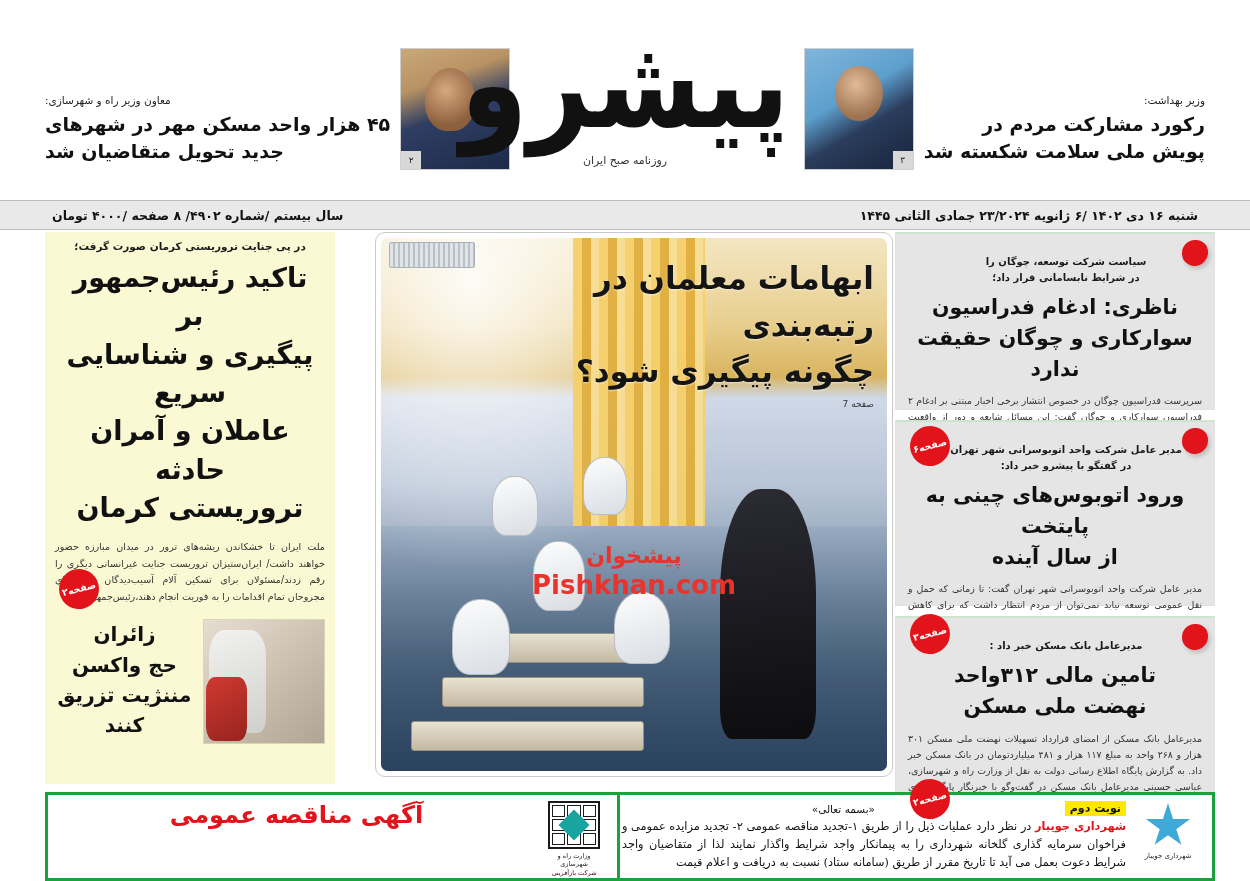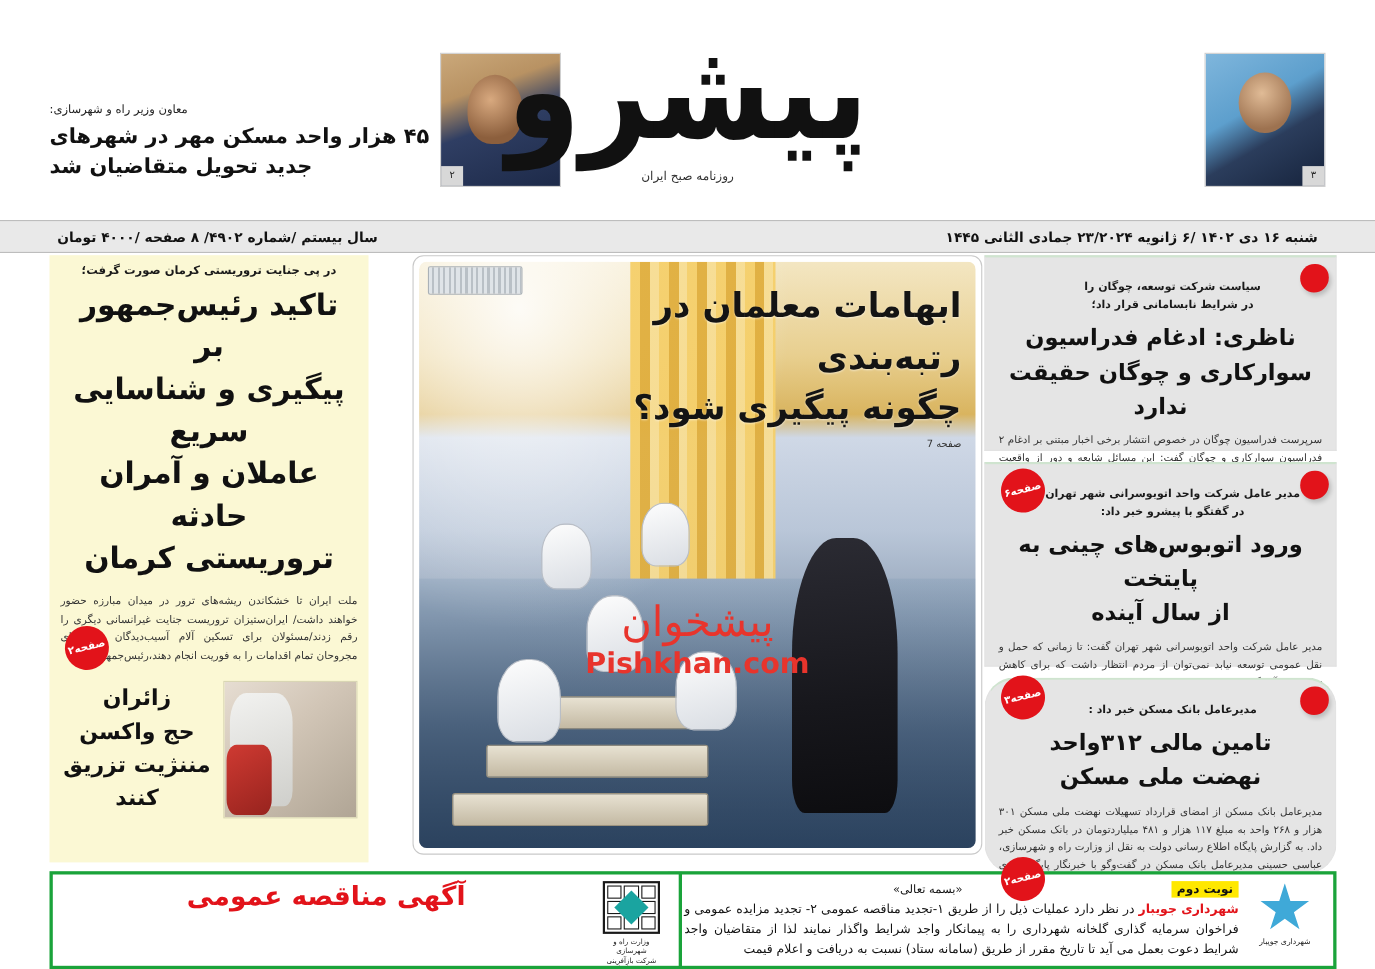--- a/index.html
+++ b/index.html
@@ -171,35 +171,35 @@
   }
   .c-head-line {
     font-size: 31px; font-weight: bold; color: #141414; line-height: 1.5;
     white-space: pre-line; text-shadow: 0 1px 2px rgba(255,255,255,.55);
   }
   .c-head-page { font-size: 9px; color: #333; margin-top: 4px; }
   .watermark {
     position: absolute; left: 50%; top: 57%; transform: translateX(-50%);
     text-align: center; z-index: 6; pointer-events: none;
   }
-  .wm-fa { font-size: 38px; font-weight: normal; color: #e8342c; letter-spacing: 1px; }
+  .wm-fa { font-size: 22px; font-weight: bold; color: #e8342c; letter-spacing: 1px; }
   .wm-en { font-size: 26px; font-weight: bold; color: #e8342c; margin-top: 2px; }
 
   
   .col-right {
     position: absolute; right: 35px; top: 0; width: 320px; height: 552px;
   }
   .r-box {
     position: relative; background: #e5e5e5; border: 1px solid #e2e2e2;
     border-top: 2px solid #cfe4cf;
     padding: 20px 12px 12px 12px; margin-bottom: 10px;
   }
   .r-box.b1 { height: 178px; }
   .r-box.b2 { height: 186px; }
-  .r-box.b3 { height: 178px; border-radius: 27px; }
+  .r-box.b3 { height: 178px; }
   .r-dot {
     position: absolute; top: 6px; right: 6px; width: 26px; height: 26px;
     border-radius: 50% 46% 52% 48%; background: #e2131a;
     box-shadow: 2px 3px 4px rgba(0,0,0,.18);
   }
   .r-kicker { font-size: 10px; font-weight: bold; color: #1a1a1a; text-align: center; line-height:1.6; white-space: pre-line; margin-bottom: 6px; padding-left:22px;}
   .r-head { font-size: 20.5px; font-weight: bold; color: #111; text-align: center; line-height: 1.5; white-space: pre-line; }
   .r-body { position: relative; margin-top: 9px; font-size: 9.4px; line-height: 1.72; color:#333; text-align: justify; }
   .r-body .pg-circle { left: 2px; bottom: -8px; }
 
@@ -267,20 +267,25 @@
     <div class="mh-logo">
       <div class="mh-logo-word">پیشرو</div>
       <div class="mh-logo-sub">روزنامه صبح ایران</div>
     </div>
 
     <div class="mh-teaser right">
       <div class="mh-photo">
         <div class="ph-b"></div>
         <div class="pgbadge">۳</div>
       </div>
+      <div class="mh-text">
+        <div class="mh-kicker">وزیر بهداشت:</div>
+        <div class="mh-head">رکورد مشارکت مردم در
+پویش ملی سلامت شکسته شد</div>
+      </div>
     </div>
   </div>
 
   <div class="datebar">
     <span>شنبه ۱۶ دی ۱۴۰۲ /۶ ژانویه ۲۳/۲۰۲۴ جمادی الثانی ۱۴۴۵</span>
     <span>سال بیستم /شماره ۴۹۰۲/ ۸ صفحه /۴۰۰۰ تومان</span>
   </div>
 
   <div class="body-grid">
 

